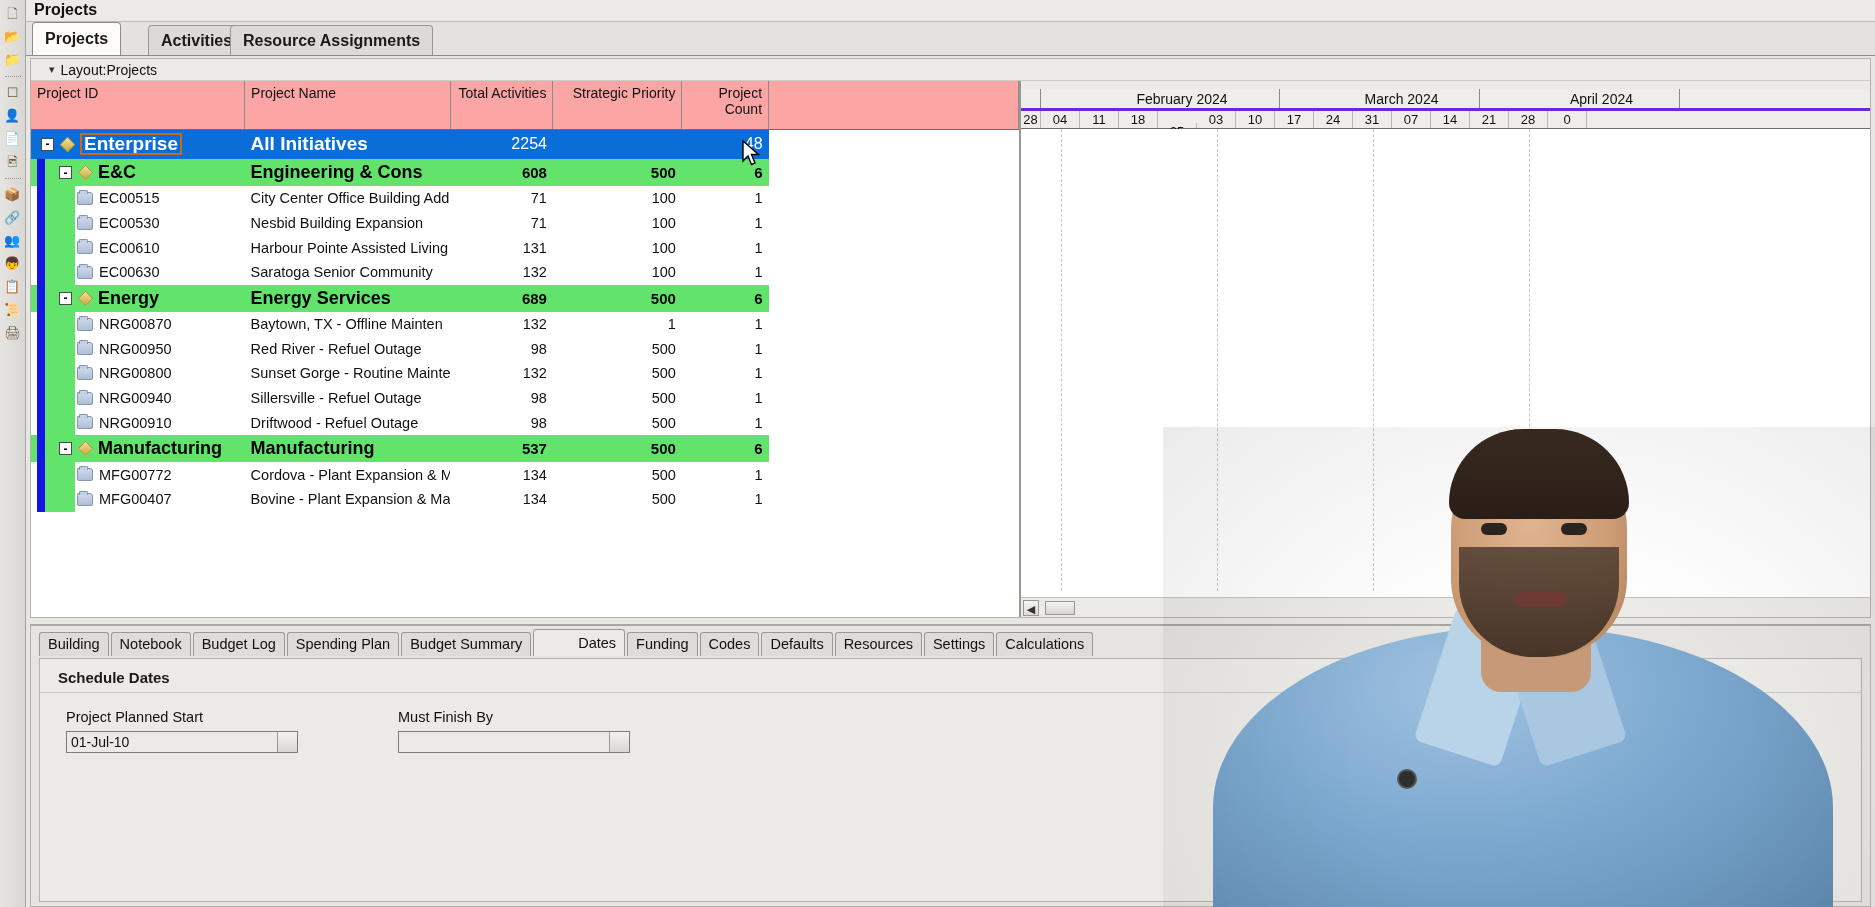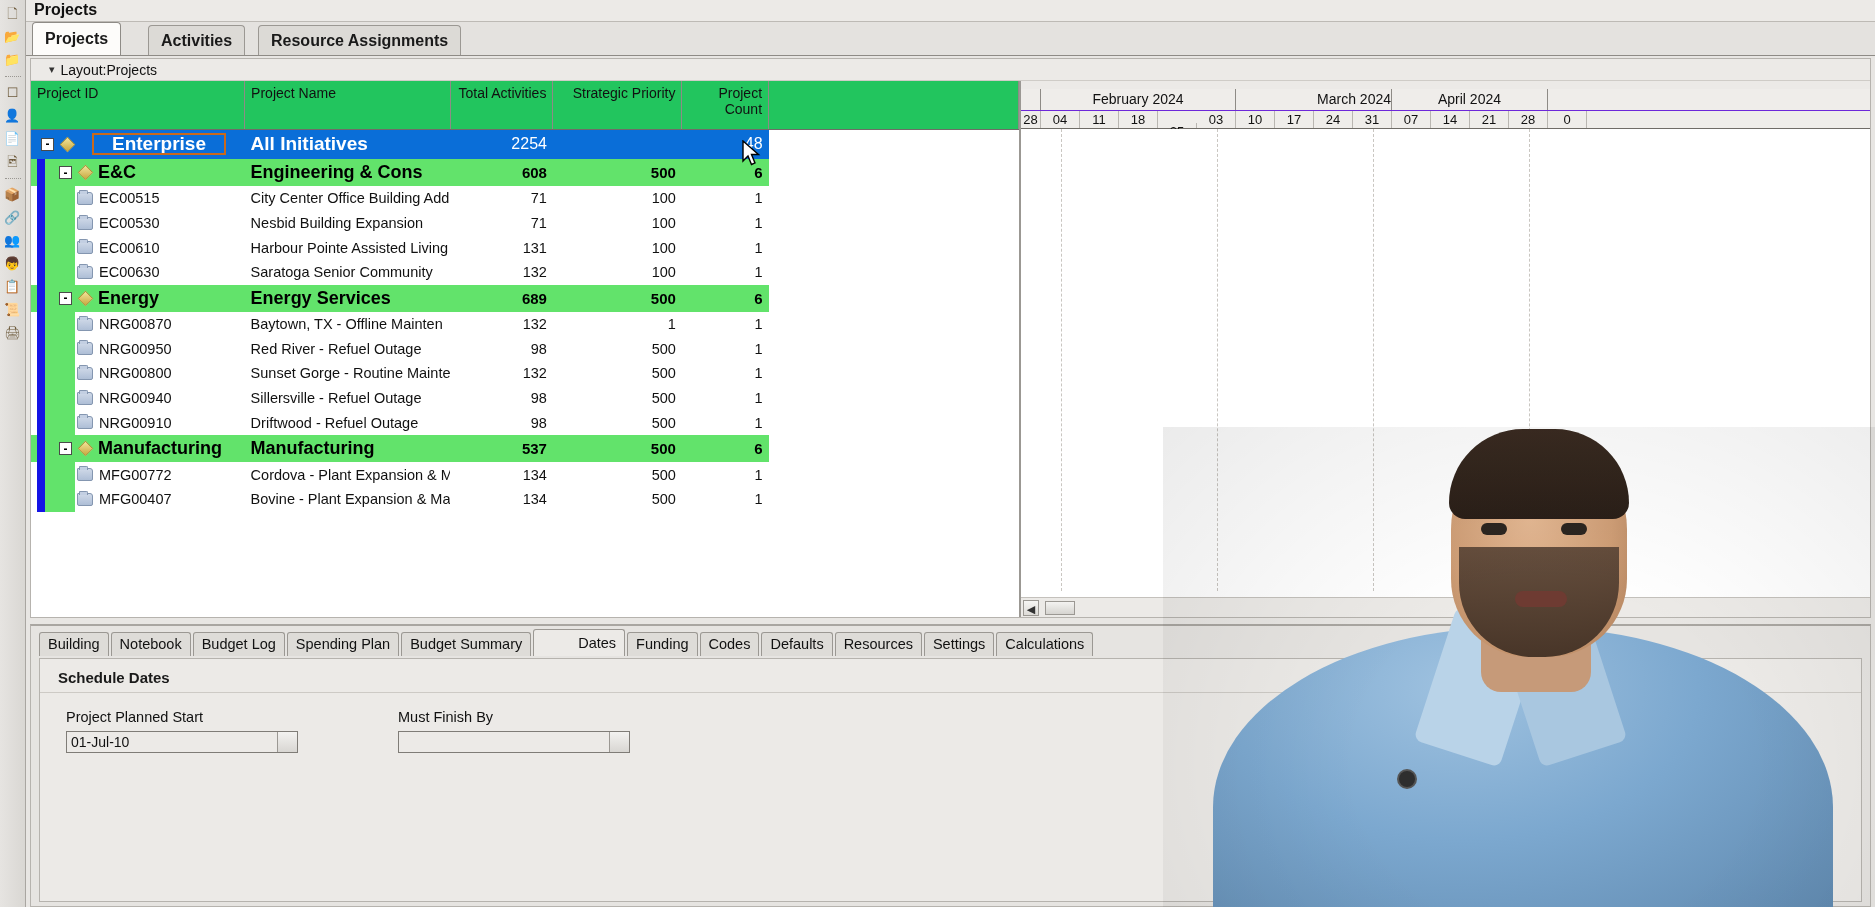--- a/index.html
+++ b/index.html
@@ -68,21 +68,21 @@
 
   
   .split { position: absolute; left: 0; top: 22px; right: 0; bottom: 0; display: flex; }
   .tablewrap {
     width: 990px; background: #fff;
     border-right: 2px solid #9b9893;
     position: relative; overflow: hidden;
   }
   table.grid { border-collapse: collapse; width: 100%; table-layout: fixed; }
   table.grid th {
-    background: #22c55e; border-right: 1px solid #8e8b86; border-bottom: 1px solid #6f6c67;
+    background: #fca5a5; border-right: 1px solid #8e8b86; border-bottom: 1px solid #6f6c67;
     font-size: 14px; font-weight: normal; color: #111;
     height: 48px; vertical-align: top; padding: 4px 6px;
   }
   th.c-id   { width: 212px; text-align: left; }
   th.c-name { width: 204px; text-align: left; }
   th.c-ta   { width: 102px; text-align: right; }
   th.c-sp   { width: 128px; text-align: right; }
   th.c-pc   { width: 86px;  text-align: right; }
   th.c-pad  { width: 248px; border-right: none; }
 
@@ -129,28 +129,28 @@
     border: 1px solid #8496b0; border-radius: 1px 3px 2px 2px;
     position: relative;
   }
   .folder::before {
     content:""; position:absolute; left:1px; top:-3px; width:7px; height:3px;
     background:#c3cfe2; border:1px solid #8496b0; border-bottom:none;
     border-radius:1px 2px 0 0;
   }
   .sel-outline {
     outline: 2px solid #c8691c; outline-offset: -2px;
-    display: inline-block; padding: 0 20px; margin-left: 12px;
+    display: inline-block; padding: 0 4px;
   }
 
   
   .gantt { flex: 1; background: #fff; position: relative; overflow: hidden; }
   .g-topspace { height: 8px; background: #eceae7; }
   .g-hdr { height: 40px; position: relative; background: #efedea; border-bottom: 1px solid #6f6c67; }
-  .g-months { display: flex; height: 22px; border-bottom: 1px solid #6d28d9; }
+  .g-months { display: flex; height: 22px; border-bottom: 3px solid #6d28d9; gap: 44px; }
   .g-month {
     font-size: 14px; color: #111; text-align: center; line-height: 21px;
     border-right: 1px solid #8e8b86;
   }
   .g-weeks { display: flex; height: 17px; }
   .g-week {
     font-size: 13px; color: #111; text-align: center; line-height: 17px;
     border-right: 1px solid #b9b6b1; flex: none;
   }
   .g-body { position: absolute; left: 0; right: 0; top: 48px; bottom: 26px; background: #fff; }
@@ -289,21 +289,21 @@
     <div class="rail-ico">📋</div>
     <div class="rail-ico">📜</div>
     <div class="rail-ico">🖨</div>
   </div>
 
   <div class="win-title">Projects</div>
 
   <div class="tabstrip">
     <div class="mtab active" style="left:6px;">Projects</div>
     <div class="mtab" style="left:122px;">Activities</div>
-    <div class="mtab" style="left:232px;">Resource Assignments</div>
+    <div class="mtab" style="left:204px;">Resource Assignments</div>
   </div>
 
   <div class="panel">
 
     <div class="layout-bar">
       <span class="chev">▾</span>
       <span>Layout:Projects</span>
     </div>
 
     <div class="split">
@@ -551,21 +551,21 @@
             </tbody>
         </table>
       </div>
 
       <div class="gantt">
         <div class="g-topspace"></div>
         <div class="g-hdr">
           <div class="g-months" id="g-months">
               <div class="g-month" style="flex: 0 0 20px;"></div>
               <div class="g-month" style="flex: 0 0 195px;">February 2024</div>
-              <div class="g-month" style="flex: 0 0 156px; text-align: right;">March 2024</div>
+              <div class="g-month" style="flex: 0 0 156px;">March 2024</div>
               <div class="g-month" style="flex: 0 0 156px;">April 2024</div>
             </div>
           <div class="g-weeks" id="g-weeks">
               <div class="g-week" style="width: 20px;">28</div>
               <div class="g-week" style="width: 39px;">04</div>
               <div class="g-week" style="width: 39px;">11</div>
               <div class="g-week" style="width: 39px;">18</div>
               <div class="g-week" style="width: 39px; margin-top: 12px;">25</div>
               <div class="g-week" style="width: 39px;">03</div>
               <div class="g-week" style="width: 39px;">10</div>

